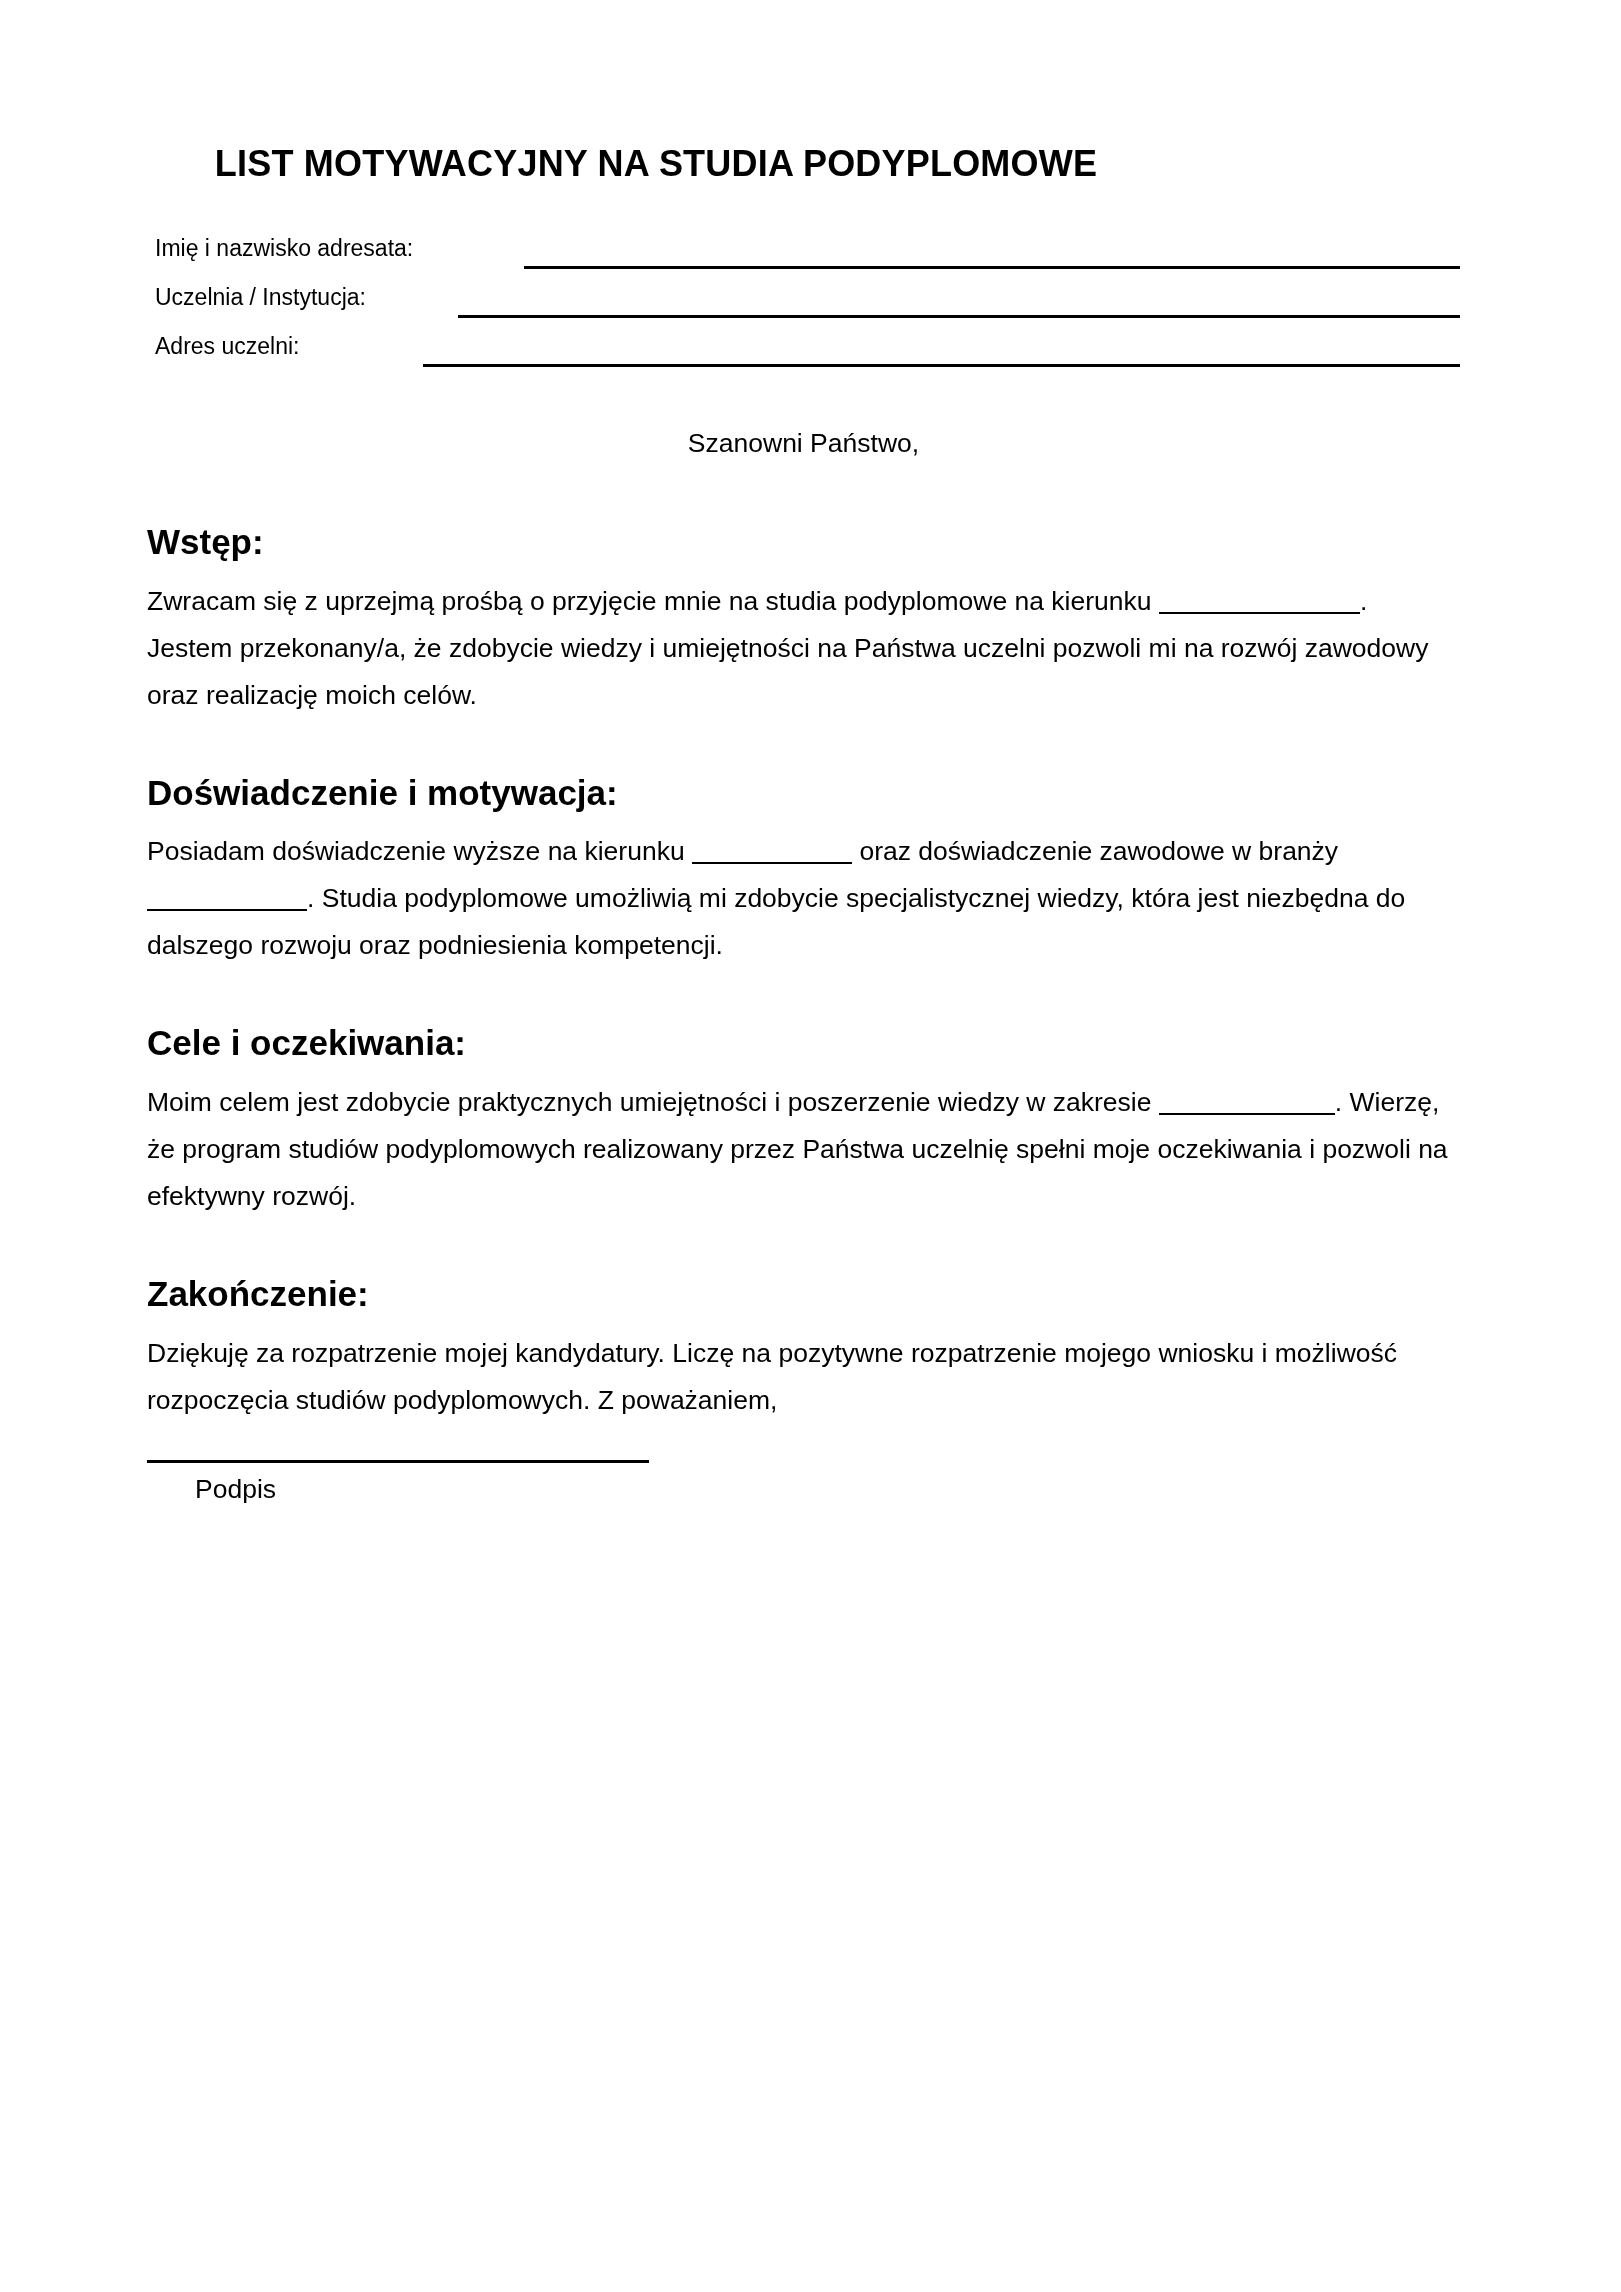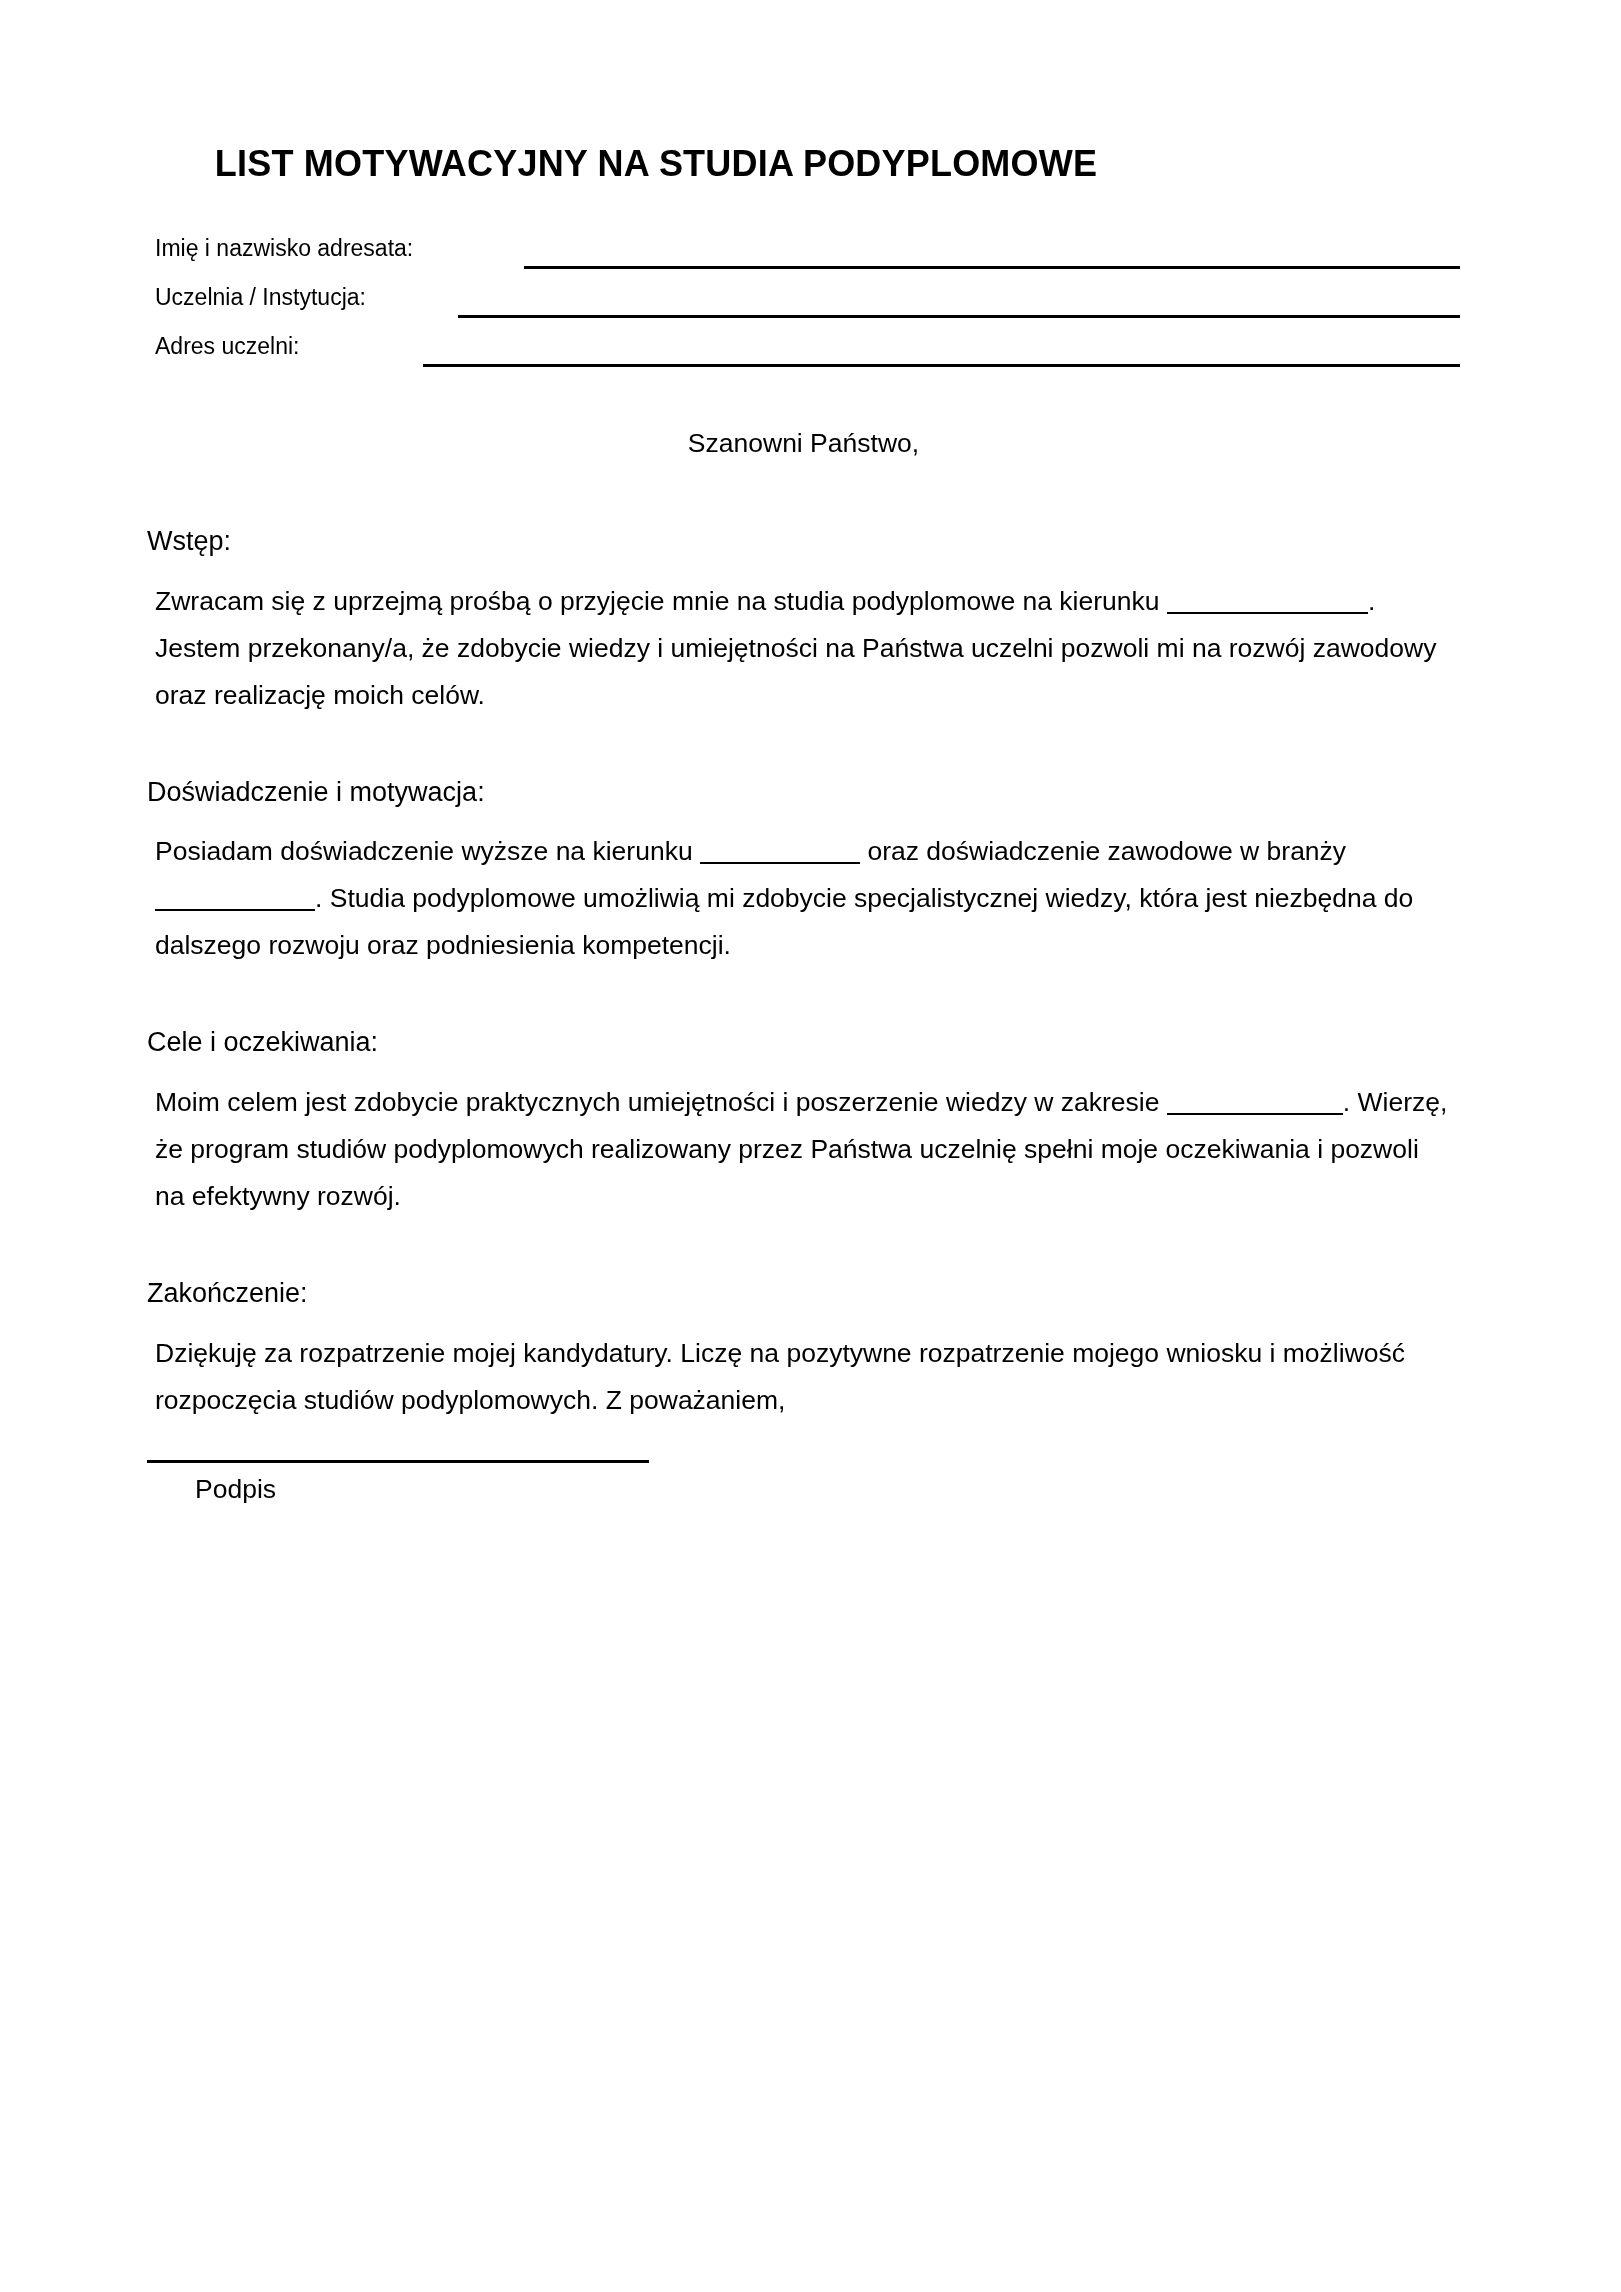--- a/index.html
+++ b/index.html
@@ -75,29 +75,29 @@
   .salutation {
     font-size: 26.5px;
     line-height: 41px;
     margin: 16px 0 57px 0;
     text-align: center;
   }
   .section {
     margin: 0 0 53px 0;
   }
   .section-heading {
-    font-size: 27px;
-    font-weight: normal;
+    font-size: 35px;
+    font-weight: bold;
     line-height: 41px;
     margin: 0 0 15.7px 0;
   }
   .section-body {
     font-size: 26.5px;
     line-height: 47px;
-    margin: 8px;
+    margin: 0;
     text-align: left;
   }
   .blank {
     display: inline-block;
     border-bottom: 2.9px solid #000;
     vertical-align: -3.9px;
   }
   .blank-lg { width: 201px; }
   .blank-md { width: 176px; }
   .blank-sm { width: 160px; }

